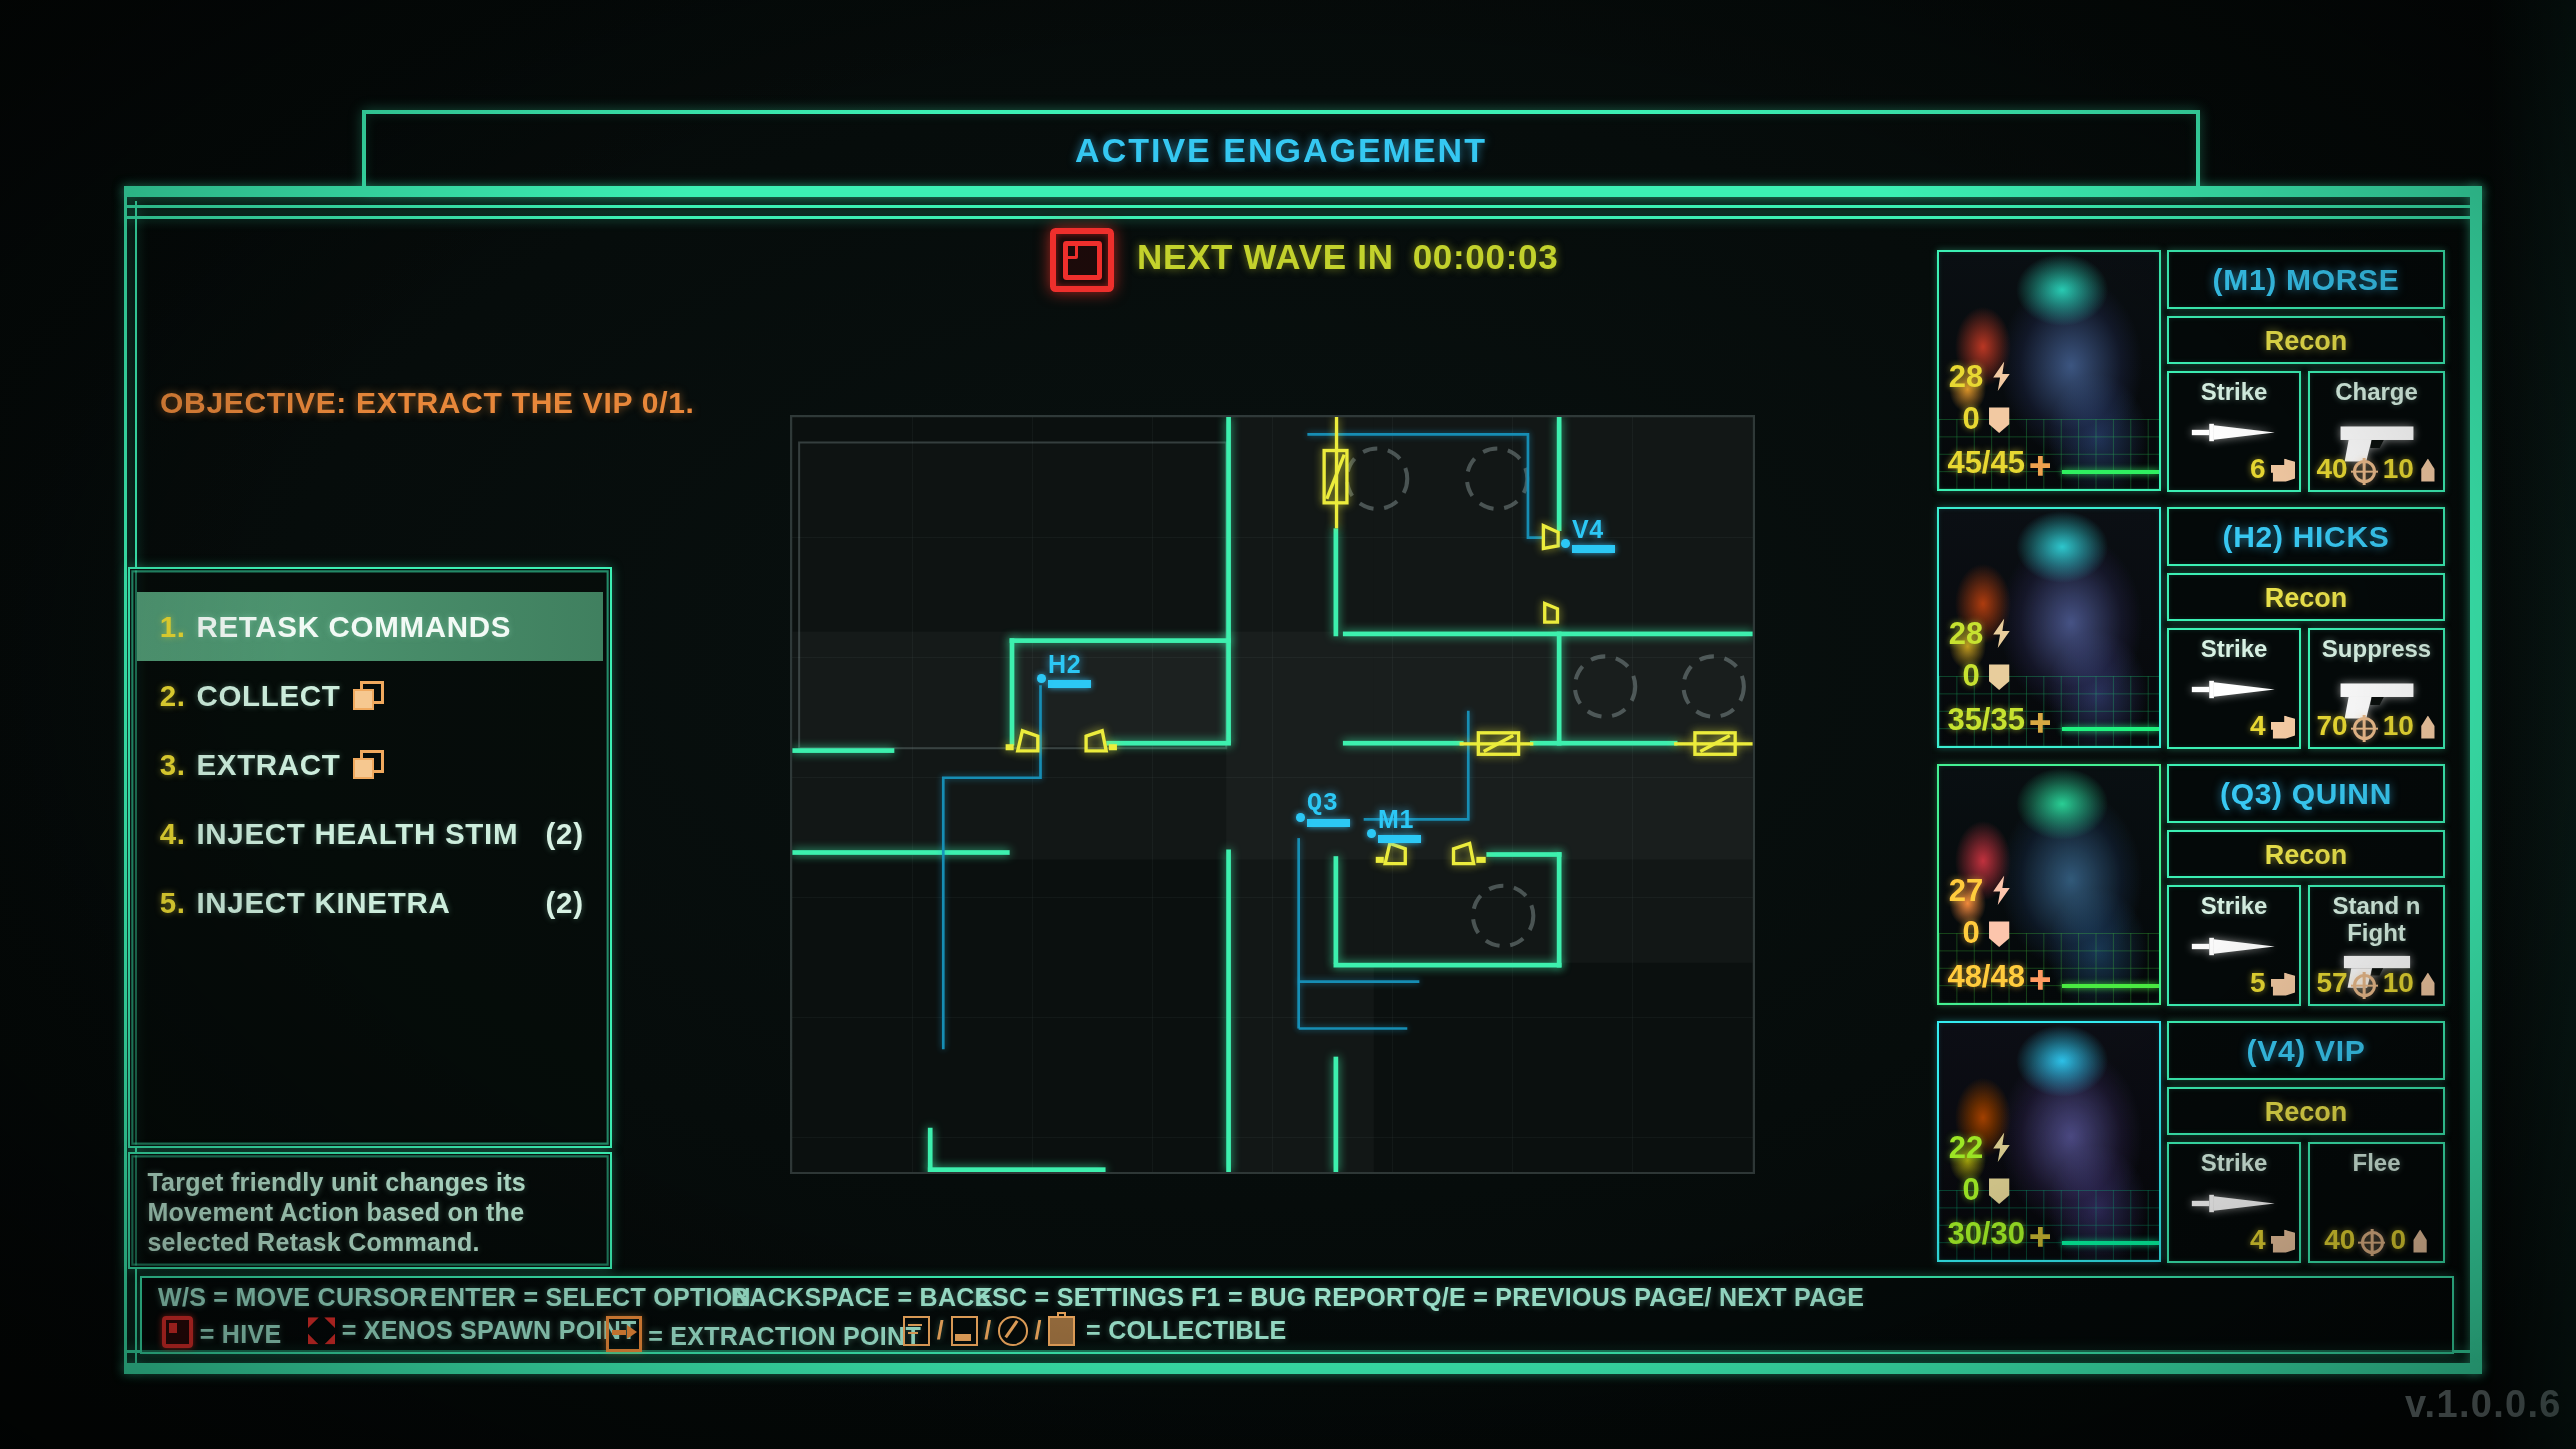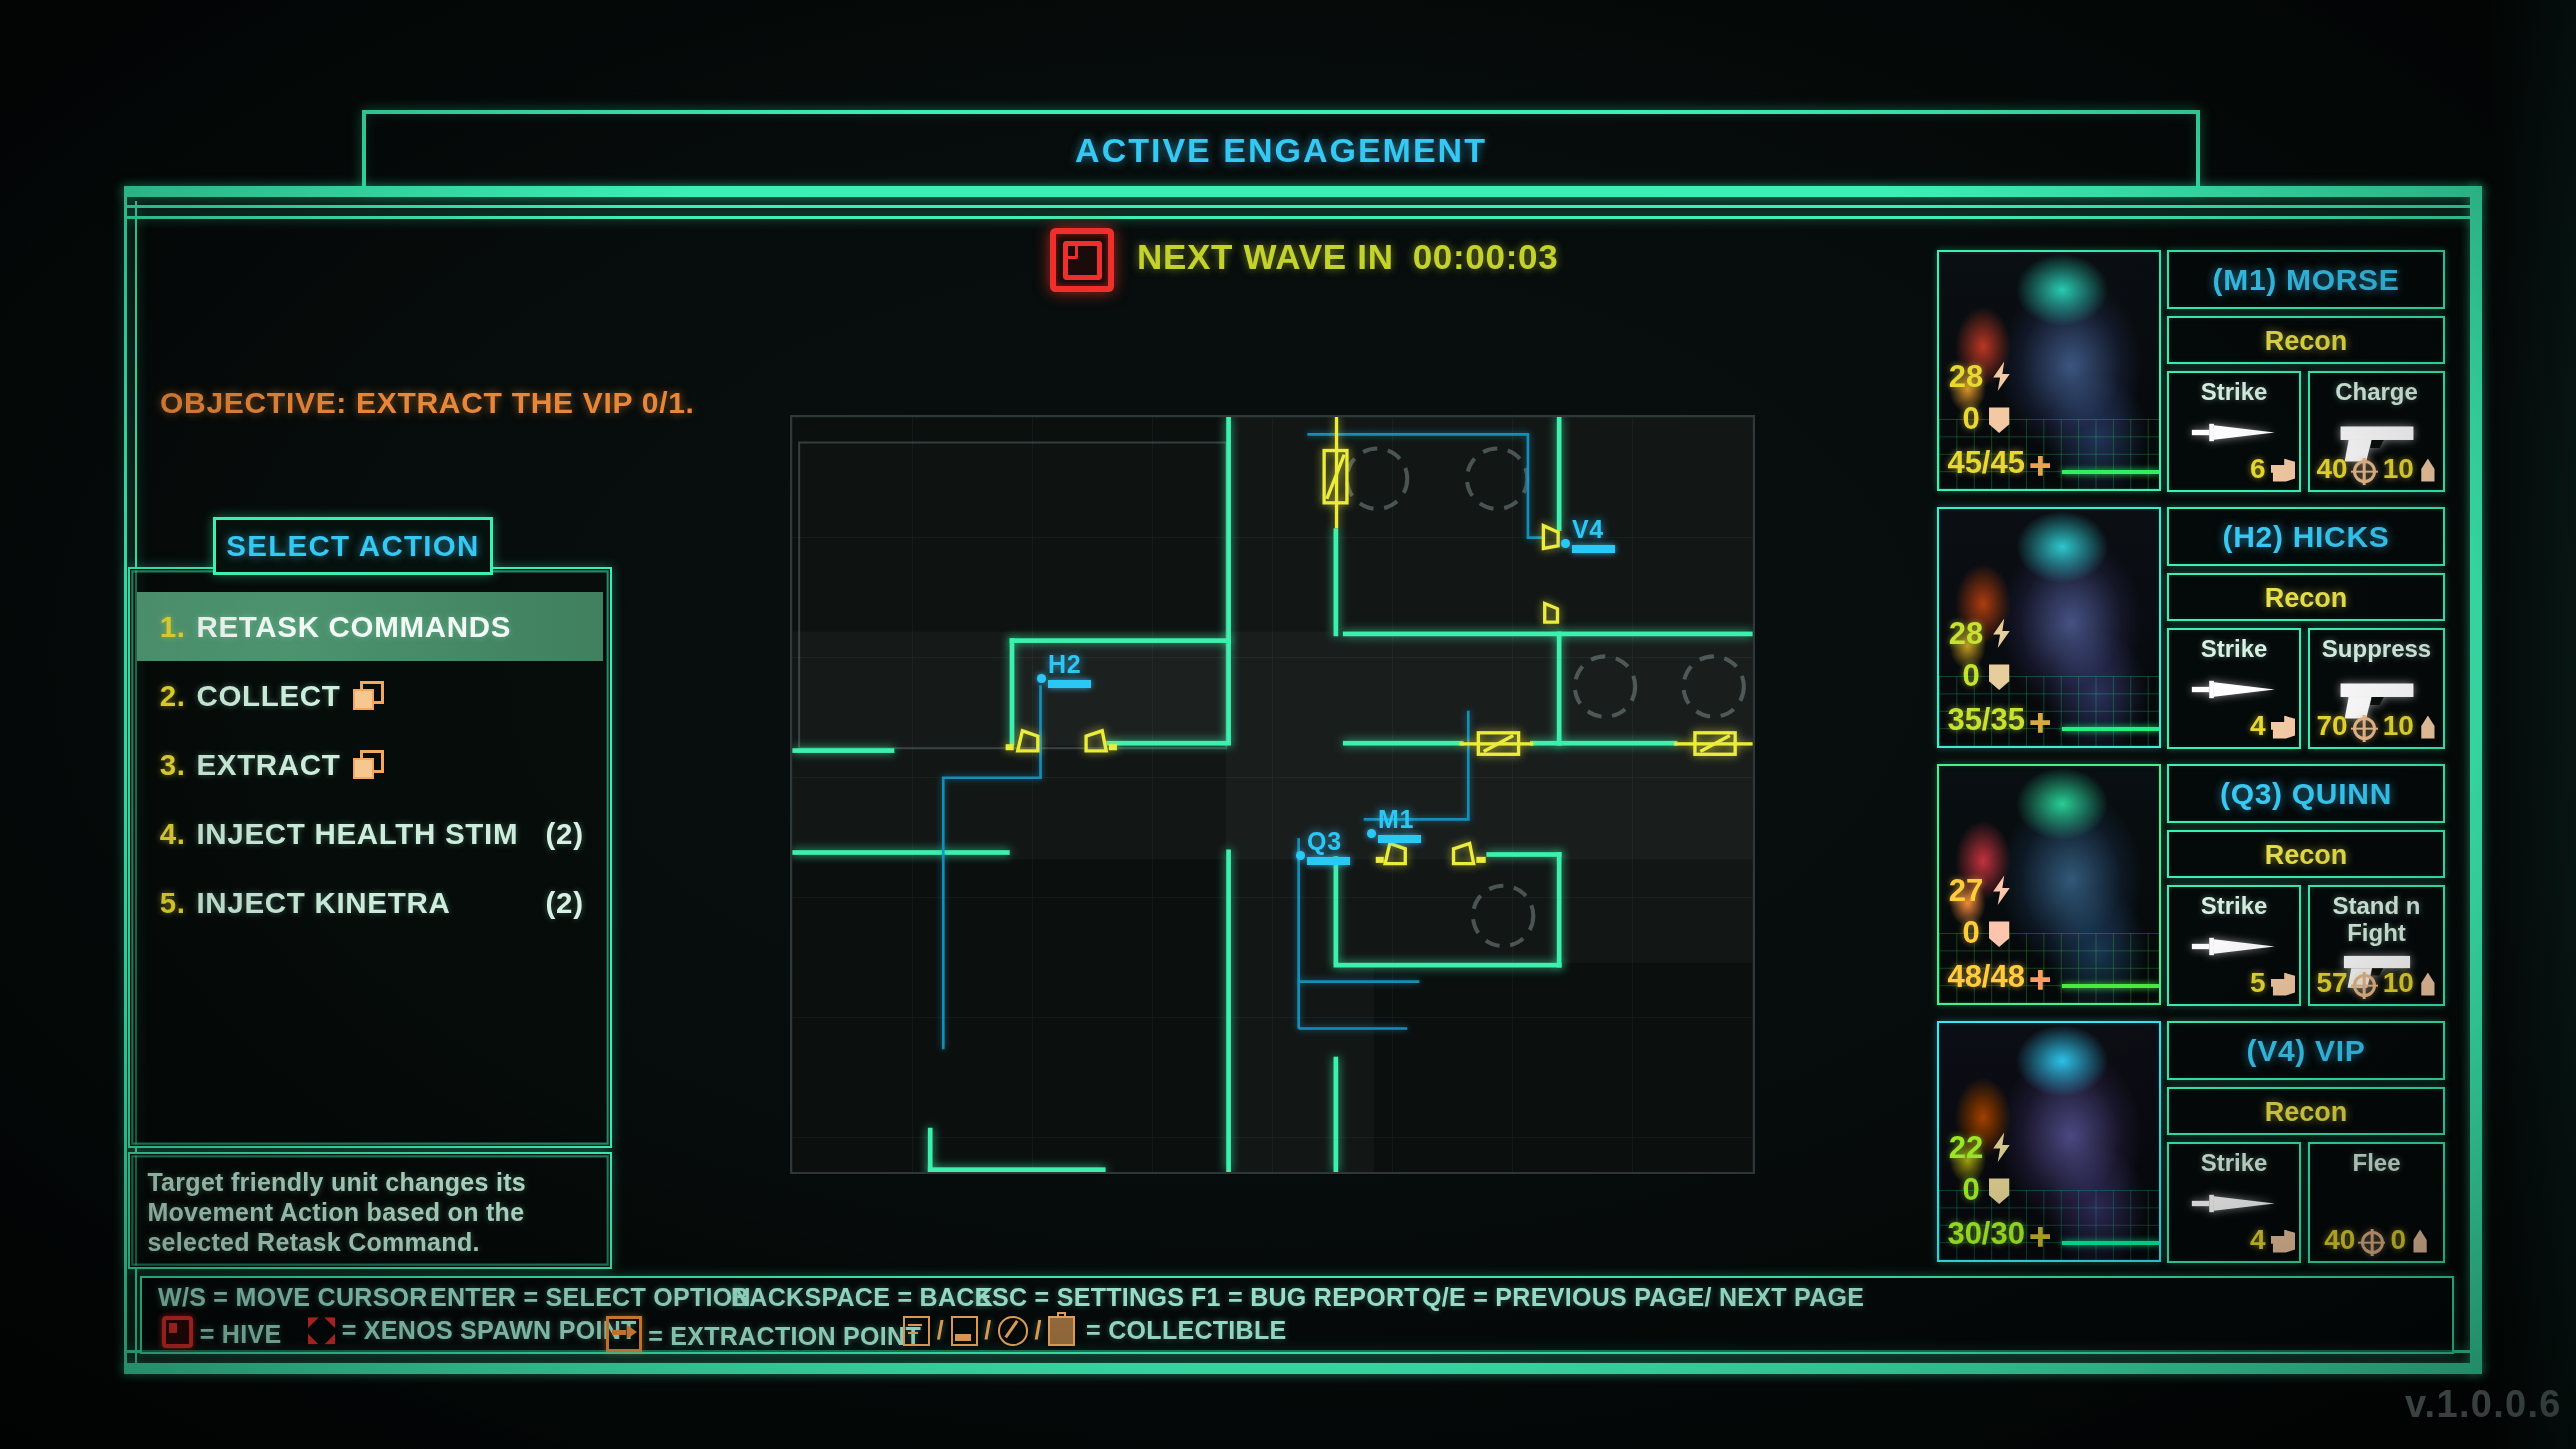--- a/index.html
+++ b/index.html
@@ -177,23 +177,20 @@
         <div class="m"></div>
         <div class="c"></div>
       </div>
     <div class="alert-text">
       <span>NEXT WAVE IN</span><span class="t">00:00:03</span>
     </div>
   </div>
 
   <div class="objective">OBJECTIVE: EXTRACT THE VIP 0/1.</div>
 
-  <div class="menu-title">
-    <span>SELECT ACTION</span>
-  </div>
   <div class="menu-box">
     <div class="menu-list">
       <div class="menu-item selected">
         <span class="num">1.</span><span>RETASK COMMANDS</span>
       </div>
       <div class="menu-item">
         <span class="num">2.</span><span>COLLECT</span><span class="collect-ic"><i class="b1"></i><i class="b2"></i></span>
       </div>
       <div class="menu-item">
         <span class="num">3.</span><span>EXTRACT</span><span class="collect-ic"><i class="b1"></i><i class="b2"></i></span>
@@ -292,21 +289,21 @@
     <div class="unit" style="left:256px;top:233px;">
       <div class="dot"></div>
       <div class="lbl">H2</div>
       <div class="bar"></div>
     </div>
     <div class="unit" style="left:780px;top:98px;">
       <div class="dot"></div>
       <div class="lbl">V4</div>
       <div class="bar"></div>
     </div>
-    <div class="unit" style="left:515px;top:410px;">
+    <div class="unit" style="left:515px;top:372px;font-family:Liberation Mono, monospace;">
       <div class="dot"></div>
       <div class="lbl">Q3</div>
       <div class="bar"></div>
     </div>
     <div class="unit" style="left:586px;top:388px;">
       <div class="dot"></div>
       <div class="lbl">M1</div>
       <div class="bar"></div>
     </div>
   </div>

